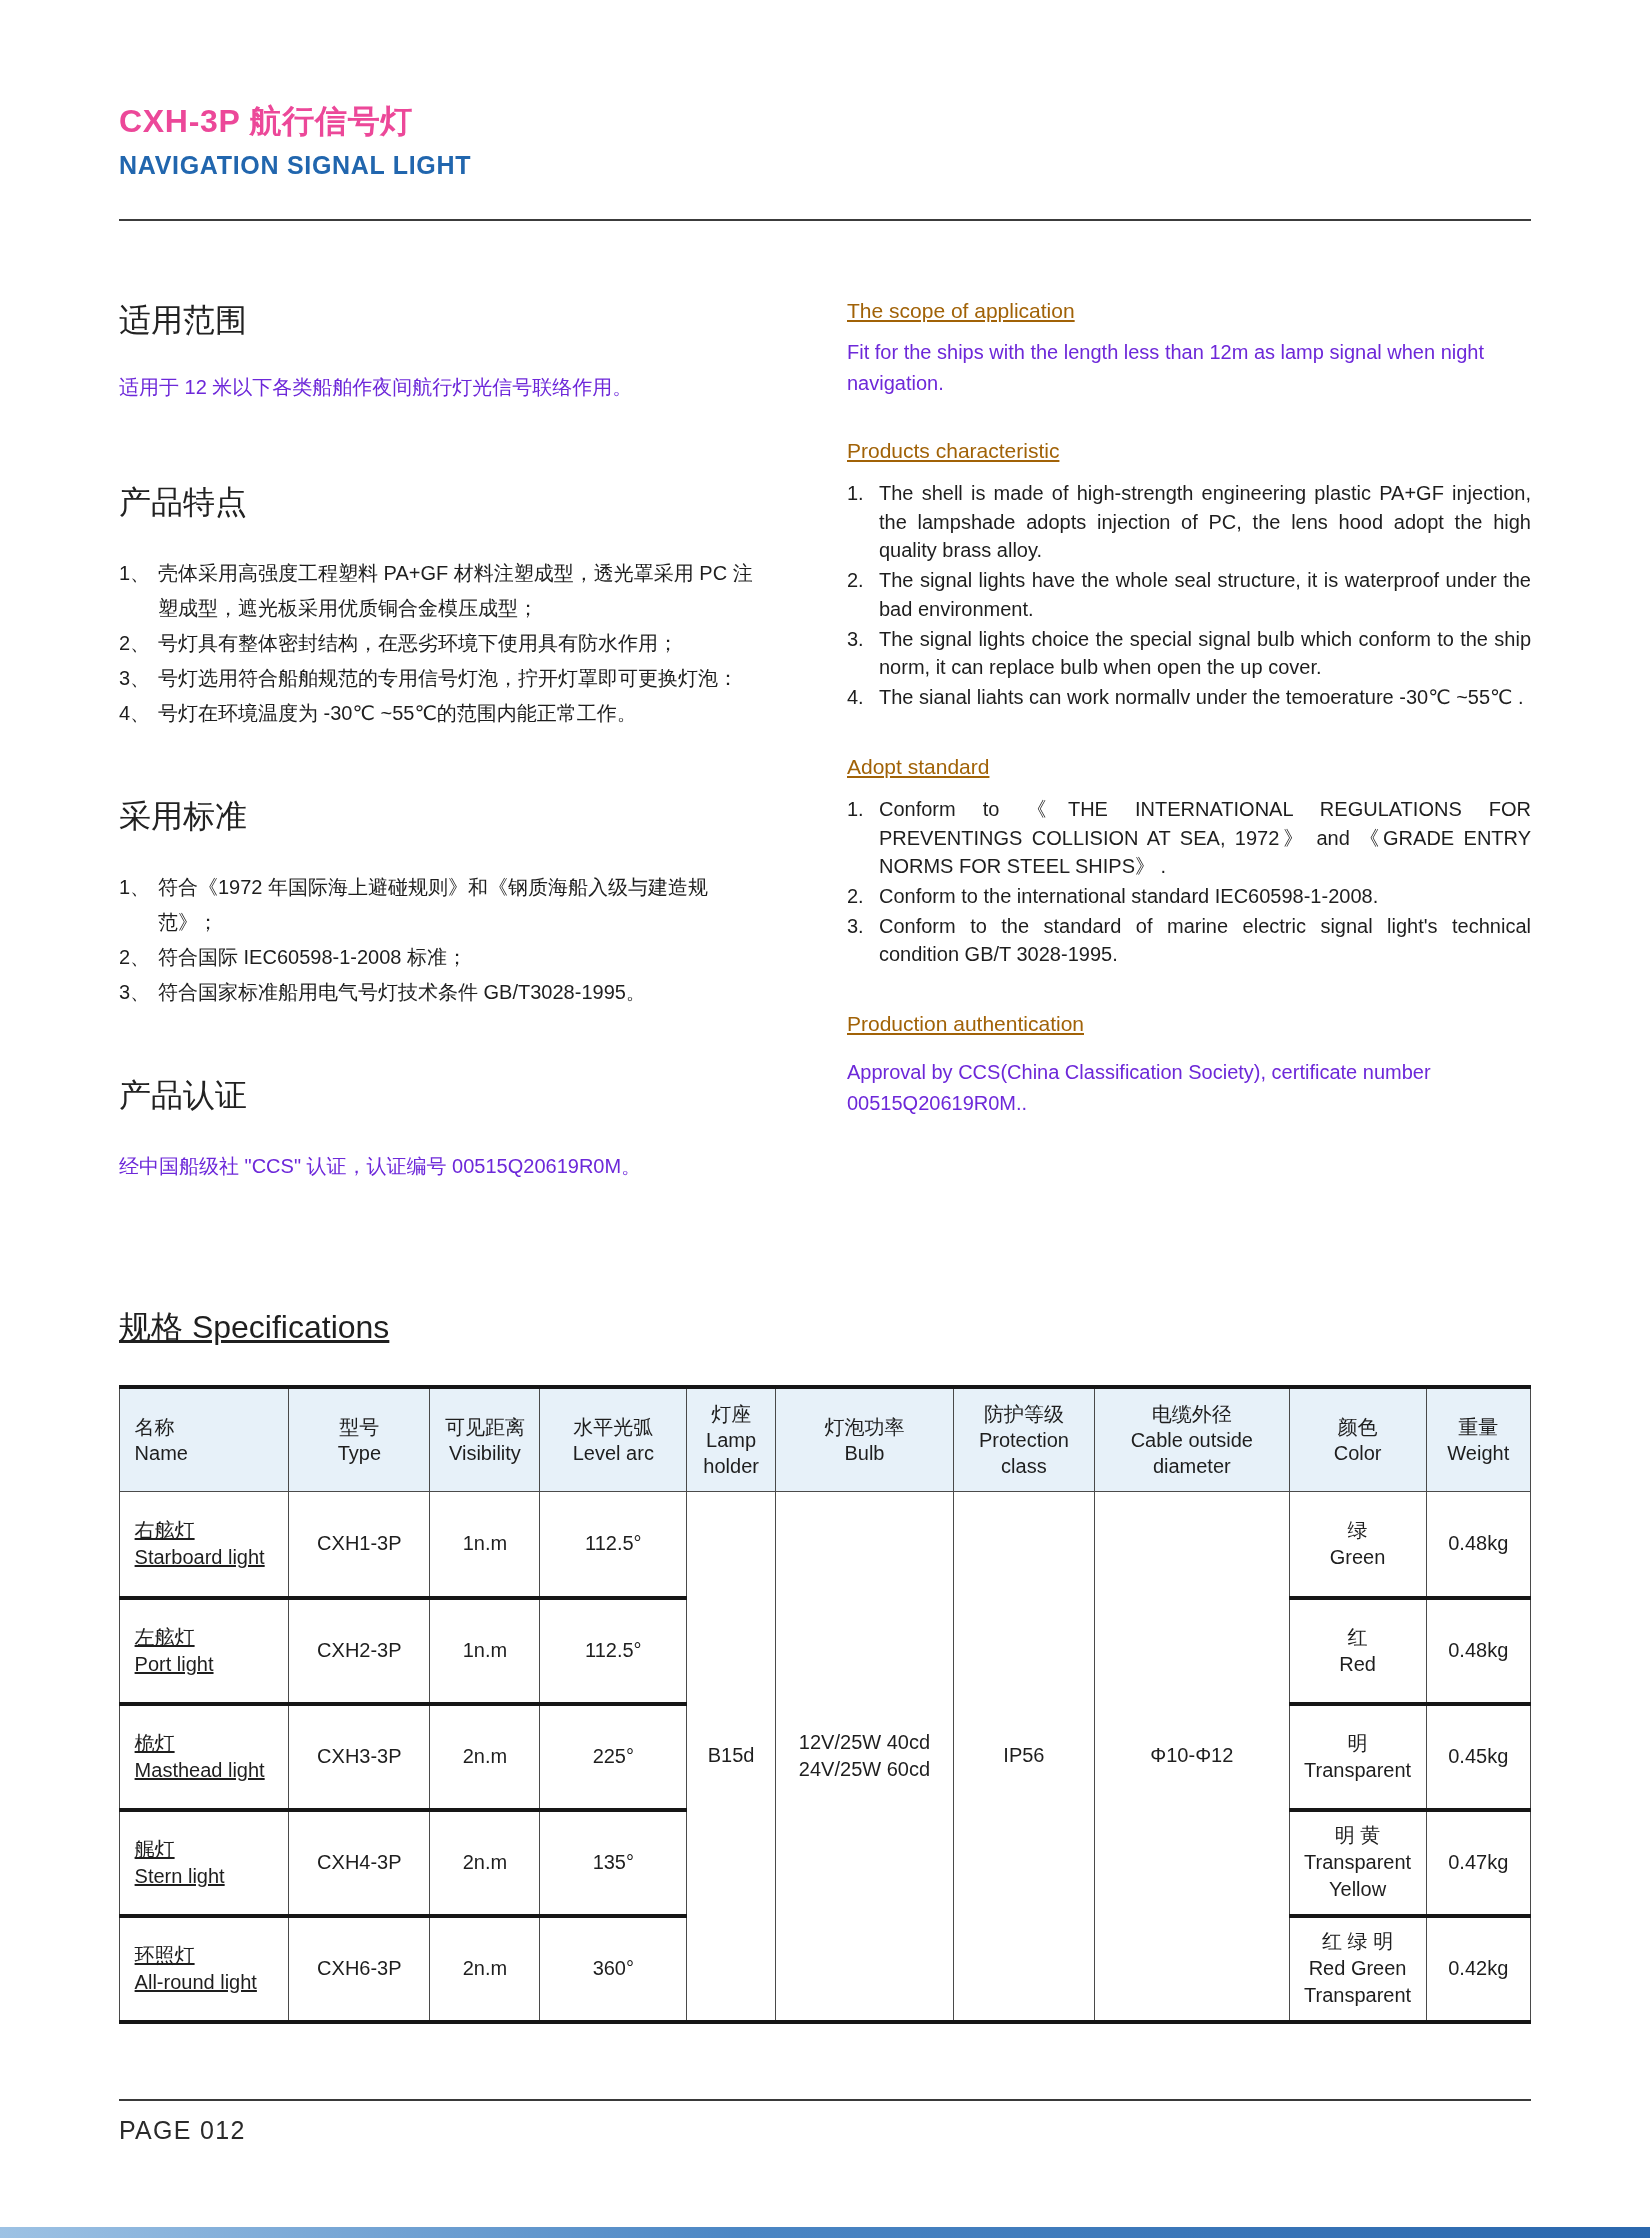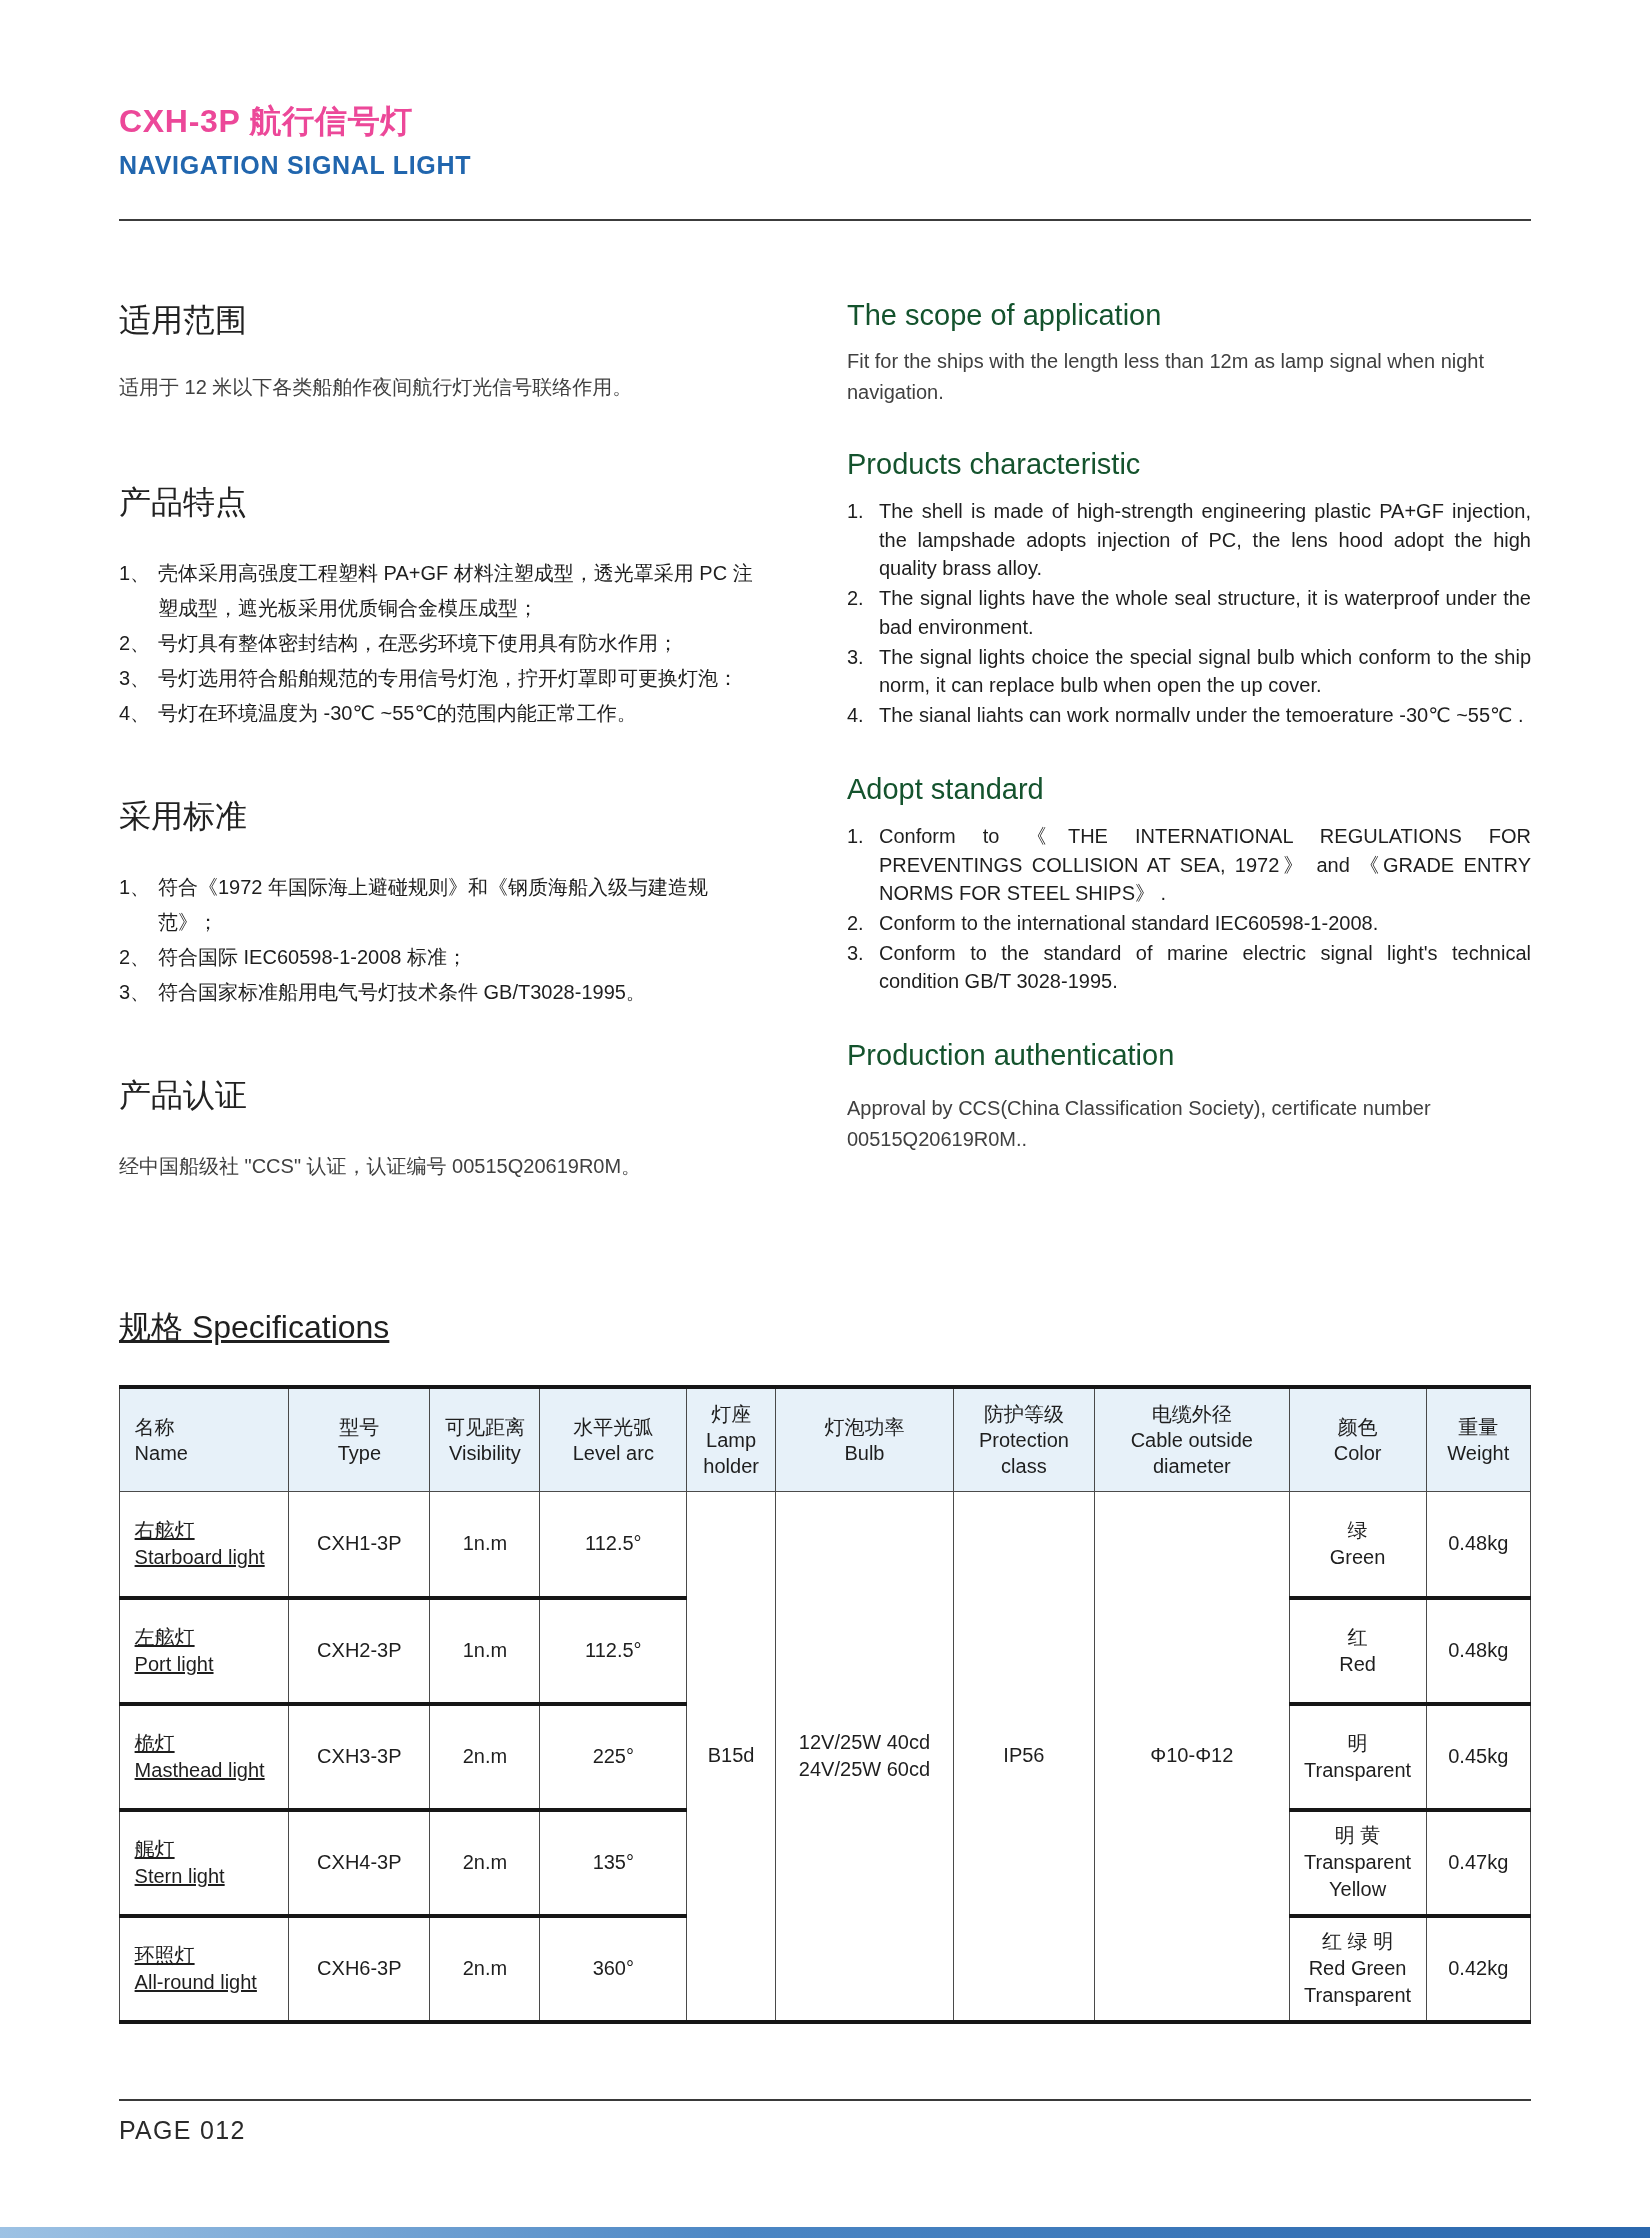--- a/index.html
+++ b/index.html
@@ -17,23 +17,23 @@
   .doc-title { font-size: 32px; font-weight: 700; color: #ec4899; letter-spacing: 0.7px; }
   .doc-subtitle { font-size: 25px; font-weight: 700; color: #2166AE; margin-top: 6.7px; letter-spacing: 0.7px; }
   .title-rule { border: 0; border-top: 2.7px solid #3c3c3c; margin-top: 39px; }
 
   
   .columns { display: flex; justify-content: space-between; margin-top: 78px; }
   .col-left  { width: 648px; }
   .col-right { width: 684px; }
 
   .zh-h { font-size: 32px; font-weight: 400; color: #222222; }
-  .en-h { font-size: 29px; font-weight: 400; color: #14532d; }
-
-  .para { font-size: 20px; line-height: 1.55; color: #404040; }
+  .en-h { font-size: 21px; font-weight: 400; color: #a16207; text-decoration: underline; }
+
+  .para { font-size: 20px; line-height: 1.55; color: #6d28d9; }
 
   .col-left .para.scope-body { margin-top: 29px; }
   .col-left .sect-features { margin-top: 78px; }
   .col-left .sect-standards { margin-top: 64px; }
   .col-left .sect-cert { margin-top: 64px; }
   .col-left .list { margin-top: 31px; }
   .col-left .cert-body { margin-top: 33px; }
 
   .col-right .para.scope-body { margin-top: 14.6px; }
   .col-right .sect-char { margin-top: 40px; }

